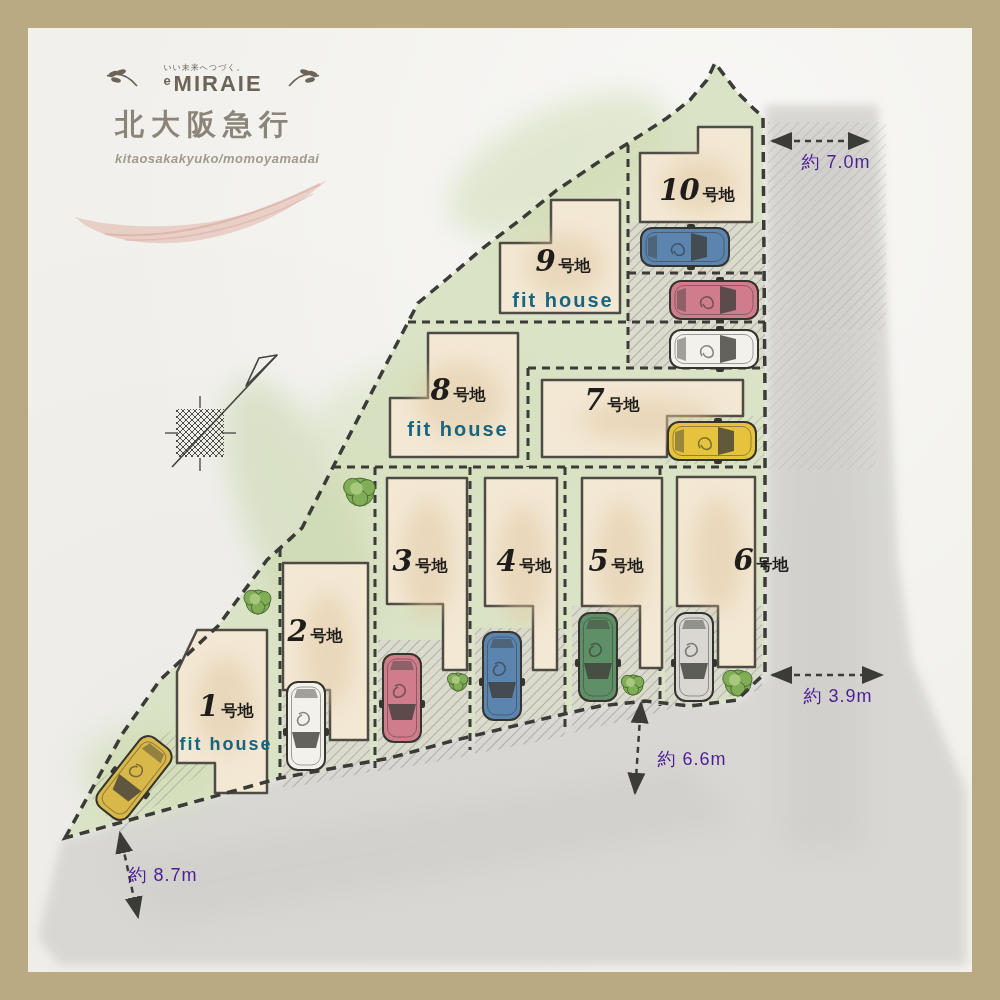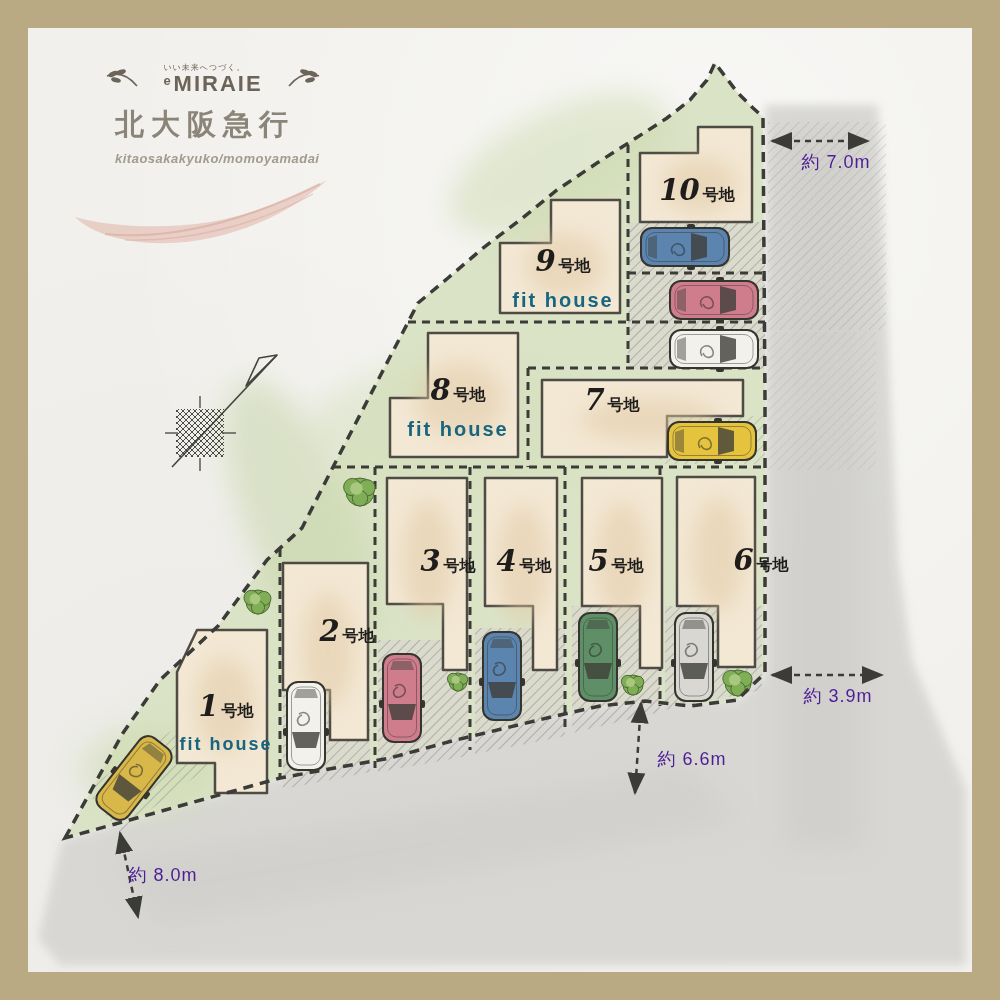--- a/index.html
+++ b/index.html
@@ -279,24 +279,24 @@
       </svg>
     </div>
     <div class="line-name">北大阪急行</div>
     <div class="romaji">kitaosakakyuko/momoyamadai</div>
   </div>
 
   <div class="lot-label" style="left:226px;top:722px;">
     <span class="lot-num">1</span><span class="lot-suffix">号地</span>
     <span class="fit-house fit-small">fit house</span>
   </div>
-  <div class="lot-label" style="left:347px;top:631px;">
+  <div class="lot-label" style="left:315px;top:631px;">
     <span class="lot-num">2</span><span class="lot-suffix">号地</span>
   </div>
-  <div class="lot-label" style="left:448px;top:561px;">
+  <div class="lot-label" style="left:420px;top:561px;">
     <span class="lot-num">3</span><span class="lot-suffix">号地</span>
   </div>
   <div class="lot-label" style="left:524px;top:561px;">
     <span class="lot-num">4</span><span class="lot-suffix">号地</span>
   </div>
   <div class="lot-label" style="left:616px;top:561px;">
     <span class="lot-num">5</span><span class="lot-suffix">号地</span>
   </div>
   <div class="lot-label" style="left:717px;top:560px;margin-left:44px;">
     <span class="lot-num">6</span><span class="lot-suffix">号地</span>
@@ -312,16 +312,16 @@
     <span class="lot-num">9</span><span class="lot-suffix">号地</span>
     <span class="fit-house">fit house</span>
   </div>
   <div class="lot-label" style="left:697px;top:190px;">
     <span class="lot-num">10</span><span class="lot-suffix">号地</span>
   </div>
 
   <div class="dim" style="left:836px;top:162px;">約 7.0m</div>
   <div class="dim" style="left:838px;top:696px;">約 3.9m</div>
   <div class="dim" style="left:692px;top:759px;">約 6.6m</div>
-  <div class="dim" style="left:163px;top:875px;">約 8.0m</div>
+  <div class="dim" style="left:163px;top:875px;">約 8.7m</div>
 
   <div class="frame"></div>
 </div>
 
 </body></html>

